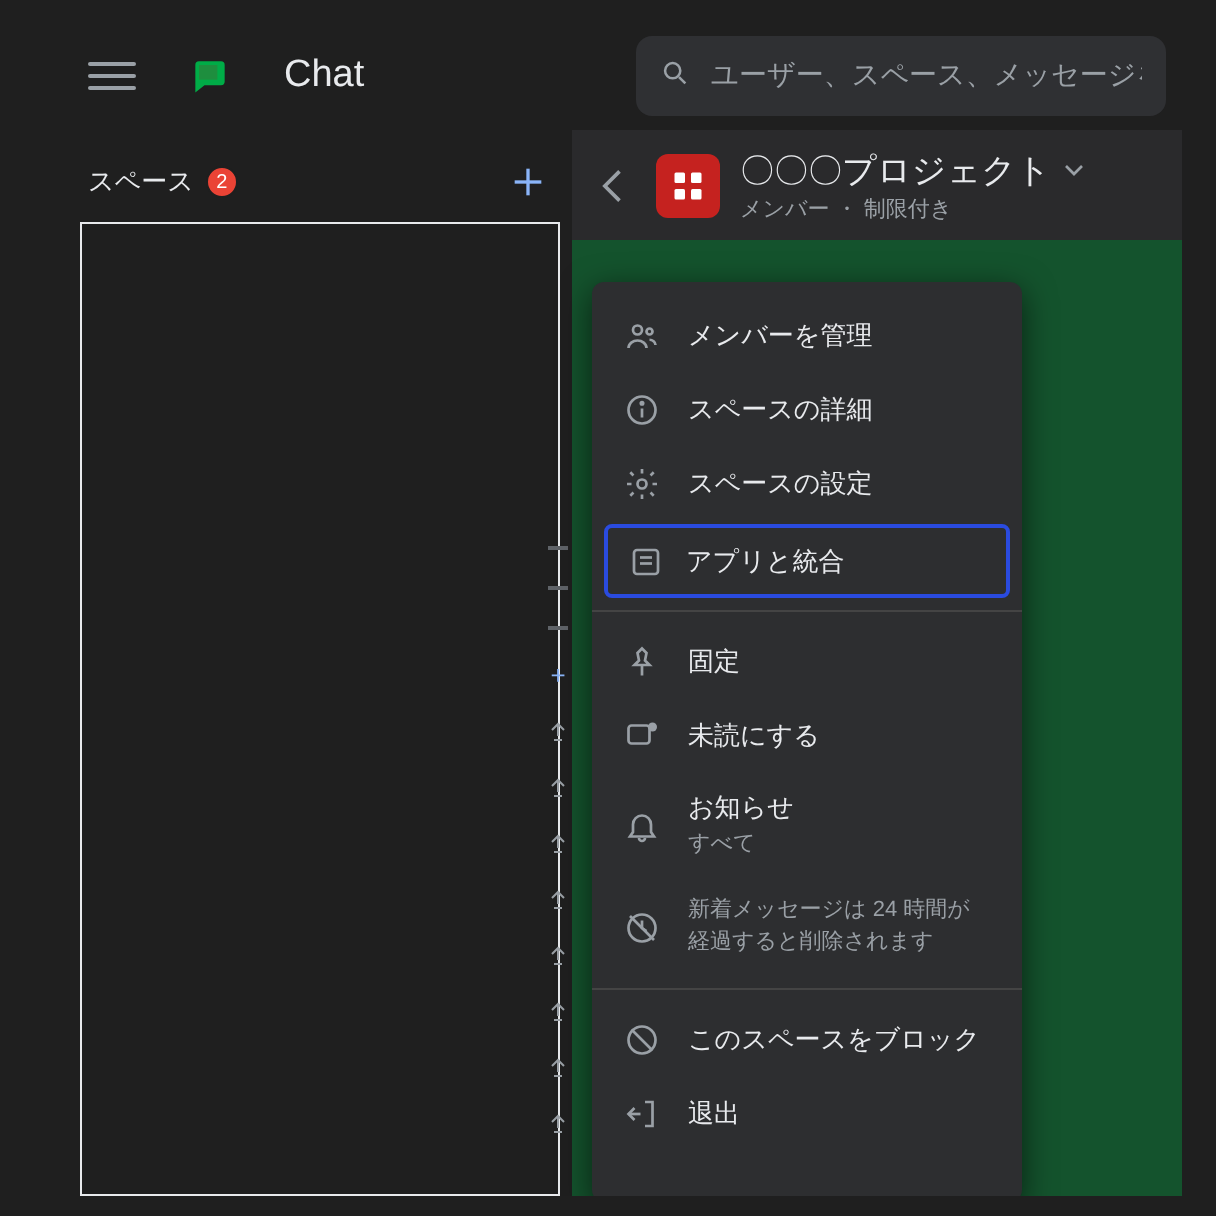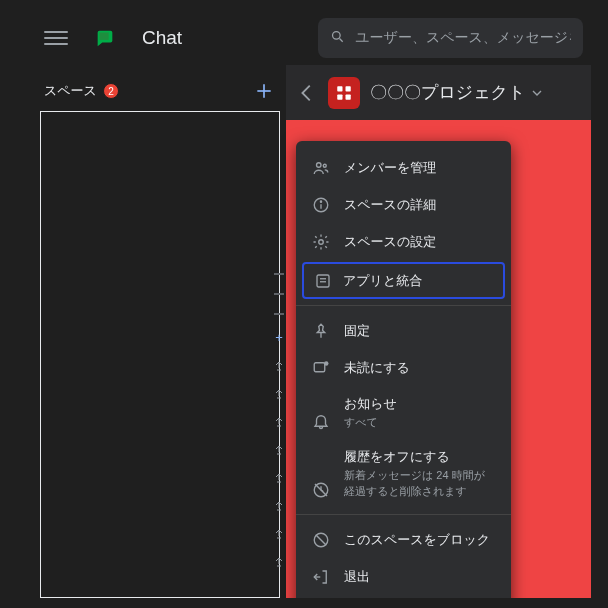--- a/index.html
+++ b/index.html
@@ -84,21 +84,21 @@
     }
     .plus-btn svg { width: 20px; height: 20px; stroke: #8ab4f8; }
     .sidebar-box {
       margin: 0 0 0 4px;
       border: 1px solid #e8eaed;
       width: 240px;
       flex: 1;
     }
     .right-col {
       flex: 1;
-      background: #ef4444;
+      background: #14532d;
       position: relative;
       margin-top: 2px;
     }
     .space-header {
       height: 55px;
       background: #2a2a2c;
       display: flex; align-items: center;
       padding: 0 10px;
       gap: 10px;
     }
@@ -119,21 +119,21 @@
       top: 76px;
       left: 10px;
       width: 215px;
       background: #2d2e30;
       border-radius: 6px;
       box-shadow: 0 4px 16px rgba(0,0,0,0.6);
       padding: 8px 0;
     }
     .menu-item {
       display: flex;
-      align-items: flex-end;
+      align-items: center;
       gap: 14px;
       padding: 9px 16px;
       cursor: pointer;
       font-size: 13px;
       color: #e8eaed;
     }
     .menu-item .mi-icon { width: 18px; height: 18px; color: #9aa0a6; flex-shrink: 0; margin-top: 1px; display:flex;align-items:center;justify-content:center;}
     .menu-item .mi-text { display:flex; flex-direction:column; gap:2px; }
     .menu-item .mi-sub { font-size: 11px; color: #9aa0a6; line-height: 1.4; }
     .menu-item.highlighted {
@@ -264,20 +264,21 @@
         </div>
         <div class="space-title-wrap">
           <div class="space-title-row">
             <span class="space-title">〇〇〇プロジェクト</span>
             <span class="chev">
               <svg viewBox="0 0 24 24" fill="none" stroke="currentColor" stroke-width="2">
                   <path d="M6 9l6 6 6-6"></path>
                 </svg>
             </span>
           </div>
+          <span class="space-sub">メンバー ・ 制限付き</span>
         </div>
       </div>
 
       <div class="dropdown">
         <div class="menu-item">
           <span class="mi-icon">
               <svg viewBox="0 0 24 24" fill="none" stroke="currentColor" stroke-width="1.8">
                 <circle cx="9" cy="8" r="3"></circle>
                 <path d="M3 20c0-3 3-5 6-5s6 2 6 5"></path>
                 <circle cx="17" cy="9" r="2"></circle>
@@ -362,21 +363,20 @@
         </div>
         <div class="menu-item">
           <span class="mi-icon">
               <svg viewBox="0 0 24 24" fill="none" stroke="currentColor" stroke-width="1.8">
                 <circle cx="12" cy="12" r="9"></circle>
                 <path d="M12 7v5l3 2"></path>
                 <line x1="4" y1="4" x2="20" y2="20"></line>
               </svg>
             </span>
           <span class="mi-text">
-            <span>履歴をオフにする</span>
             <span class="mi-sub">新着メッセージは 24 時間が経過すると削除されます</span>
           </span>
         </div>
 
         <div class="divider"></div>
 
         <div class="menu-item">
           <span class="mi-icon">
               <svg viewBox="0 0 24 24" fill="none" stroke="currentColor" stroke-width="1.8">
                 <circle cx="12" cy="12" r="9"></circle>

